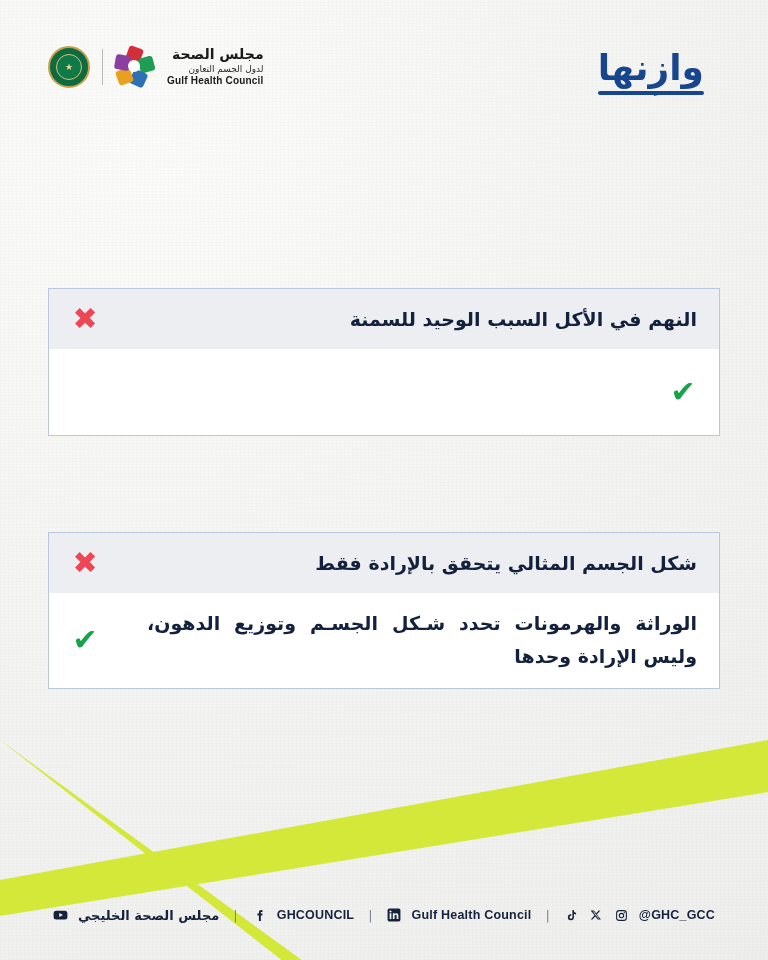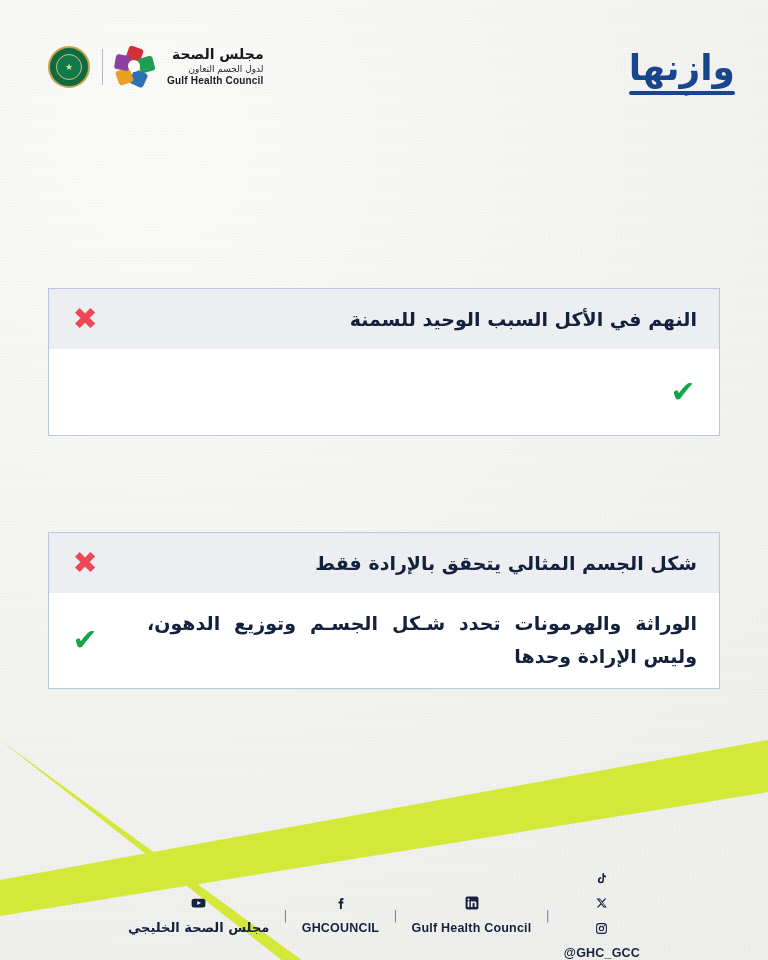--- a/index.html
+++ b/index.html
@@ -26,21 +26,21 @@
   }
 
   
   .header {
     position: absolute;
     top: 44px; left: 0; right: 0;
     height: 70px;
   }
   .brand-logo {
     position: absolute;
-    right: 33px; top: 6px;
+    right: 64px; top: 6px;
     direction: rtl;
   }
   .brand-logo .word {
     font-family: "DejaVu Sans", sans-serif;
     font-size: 36px;
     font-weight: bold;
     color: #17468f;
     letter-spacing: -1px;
     line-height: 1;
   }
@@ -175,23 +175,22 @@
     height: 26px;
     display: flex;
     align-items: center;
     justify-content: center;
     gap: 10px;
     direction: rtl;
     font-size: 12.5px;
     color: #16213c;
   }
   .footer .grp {
-    display: flex; align-items: center; gap: 10px;
+    display: flex; gap: 10px;
     direction: ltr;
-    flex-direction: column;
   }
   .footer .handle {
     font-family: "Liberation Sans", sans-serif;
     font-weight: bold;
     font-size: 12.5px;
     color: #16213c;
     letter-spacing: .2px;
   }
   .footer .ar {
     font-size: 13px; font-weight: bold; color: #16213c;

